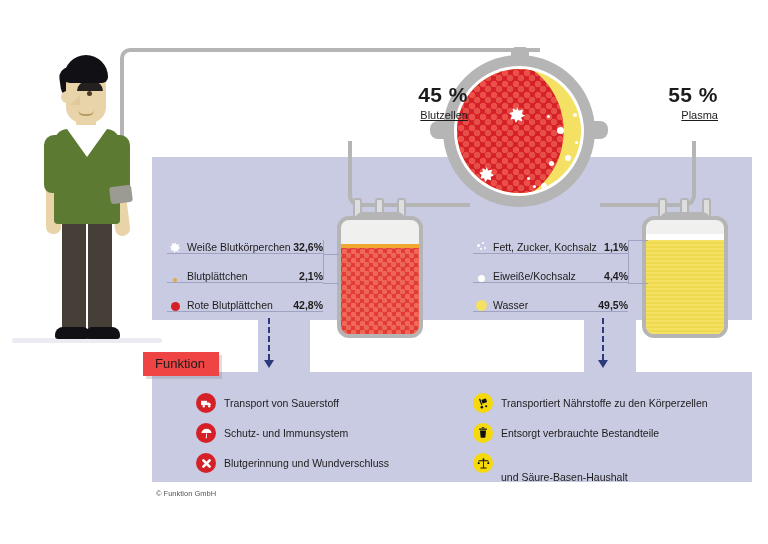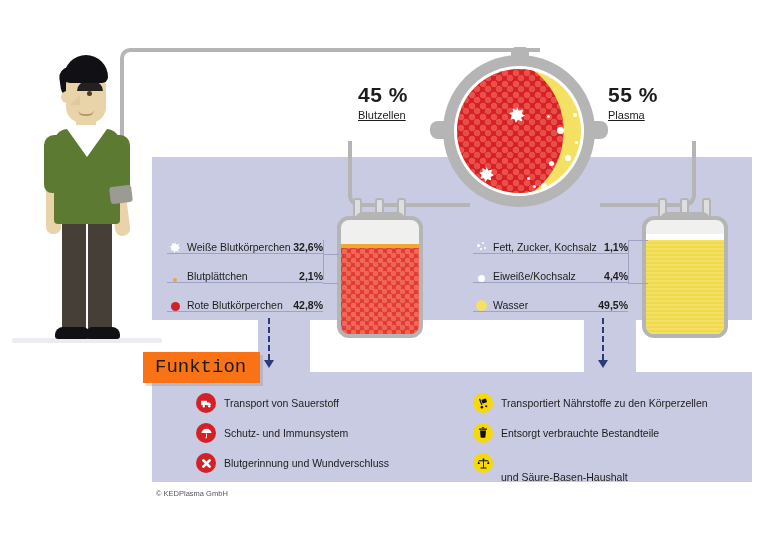--- a/index.html
+++ b/index.html
@@ -136,21 +136,21 @@
       radial-gradient(circle at 3.5px 3.5px, rgba(255,170,140,.4) 2.6px, transparent 3.1px) 4px 4px/9px 9px,
       #e03a33;
   }
   .fill-yellow {
     background: repeating-linear-gradient(0deg, #f4e163 0 2px, #efd94e 2px 4px);
   }
   .band-orange { position: absolute; left: 0; right: 0; height: 4px; background: #f0a830; }
   .band-white { position: absolute; left: 0; right: 0; height: 6px; background: #ffffff; }
 
   
-  .pct { position: absolute; text-align: left; color: #1c1c1c; }
+  .pct { position: absolute; text-align: right; color: #1c1c1c; }
   .pct-num { font-size: 21px; font-weight: bold; letter-spacing: .5px; }
   .pct-lbl { font-size: 11px; margin-top: 2px; text-decoration: underline; }
 
   
   .banner {
     position: absolute; left: 148px; top: 140px; padding: 7px 14px 8px 14px;
     background: #1b3a7a; color: #ffffff; font-size: 15px; font-weight: bold;
     letter-spacing: .2px; box-shadow: 3px 3px 0 rgba(120,120,140,.35);
   }
 
@@ -173,23 +173,22 @@
   .b-yellow { width: 11px; height: 11px; background: #f4e163; border-radius: 50%; }
   .b-dotwhite { width: 7px; height: 7px; background: #ffffff; border-radius: 50%; }
 
   
   .lead { position: absolute; border-top: 1px solid #9fa2c0; }
   .lead-v { position: absolute; border-left: 1px solid #9fa2c0; }
 
   
   .funktion {
     position: absolute; left: 143px; top: 352px; padding: 4px 14px 5px 12px;
-    background: #f97316; color: #1c1c1c; font-size: 19px;
+    background: #ef4444; color: #1c1c1c; font-size: 13px;
     box-shadow: 3px 3px 0 rgba(120,120,140,.25);
-    font-family: Liberation Mono, monospace;
   }
 
   
   .arrow { position: absolute; width: 2px; }
   .arrow .shaft { width: 0; height: 42px; border-left: 2px dashed #2a3a7a; margin-left: 0; }
   .arrow .head {
     width: 0; height: 0; margin-left: -4px;
     border-left: 5px solid transparent; border-right: 5px solid transparent;
     border-top: 8px solid #2a3a7a;
   }
@@ -322,21 +321,21 @@
       <span class="lg-bullet">
           <i class="b-orange"></i>
         </span>
       <span class="lg-name">Blutplättchen</span>
       <span class="lg-val">2,1%</span>
     </div>
     <div class="legend-row">
       <span class="lg-bullet">
           <i class="b-red"></i>
         </span>
-      <span class="lg-name">Rote Blutkörperchen</span>
+      <span class="lg-name">Rote Blutplättchen</span>
       <span class="lg-val">42,8%</span>
     </div>
   </div>
   <div class="lead-v" style="left:323px;top:240px;height:40px;"></div>
   <div class="lead" style="left:323px;top:254px;width:16px;"></div>
   <div class="lead" style="left:323px;top:283px;width:16px;"></div>
 
   <div class="legend" style="left:473px;top:225px;width:155px;">
     <div class="legend-row">
       <span class="lg-bullet">
@@ -445,15 +444,15 @@
             <circle cx="12" cy="4" r="1.8"></circle>
           </svg>
       </span>
       <span class="fn-txt">
         <br>
         <span>und Säure-Basen-Haushalt</span>
       </span>
     </div>
   </div>
 
-  <div class="copyright">© KEDPlasma GmbH</div>
+  <div class="copyright">© Funktion GmbH</div>
 
 </div>
 
 </body></html>

